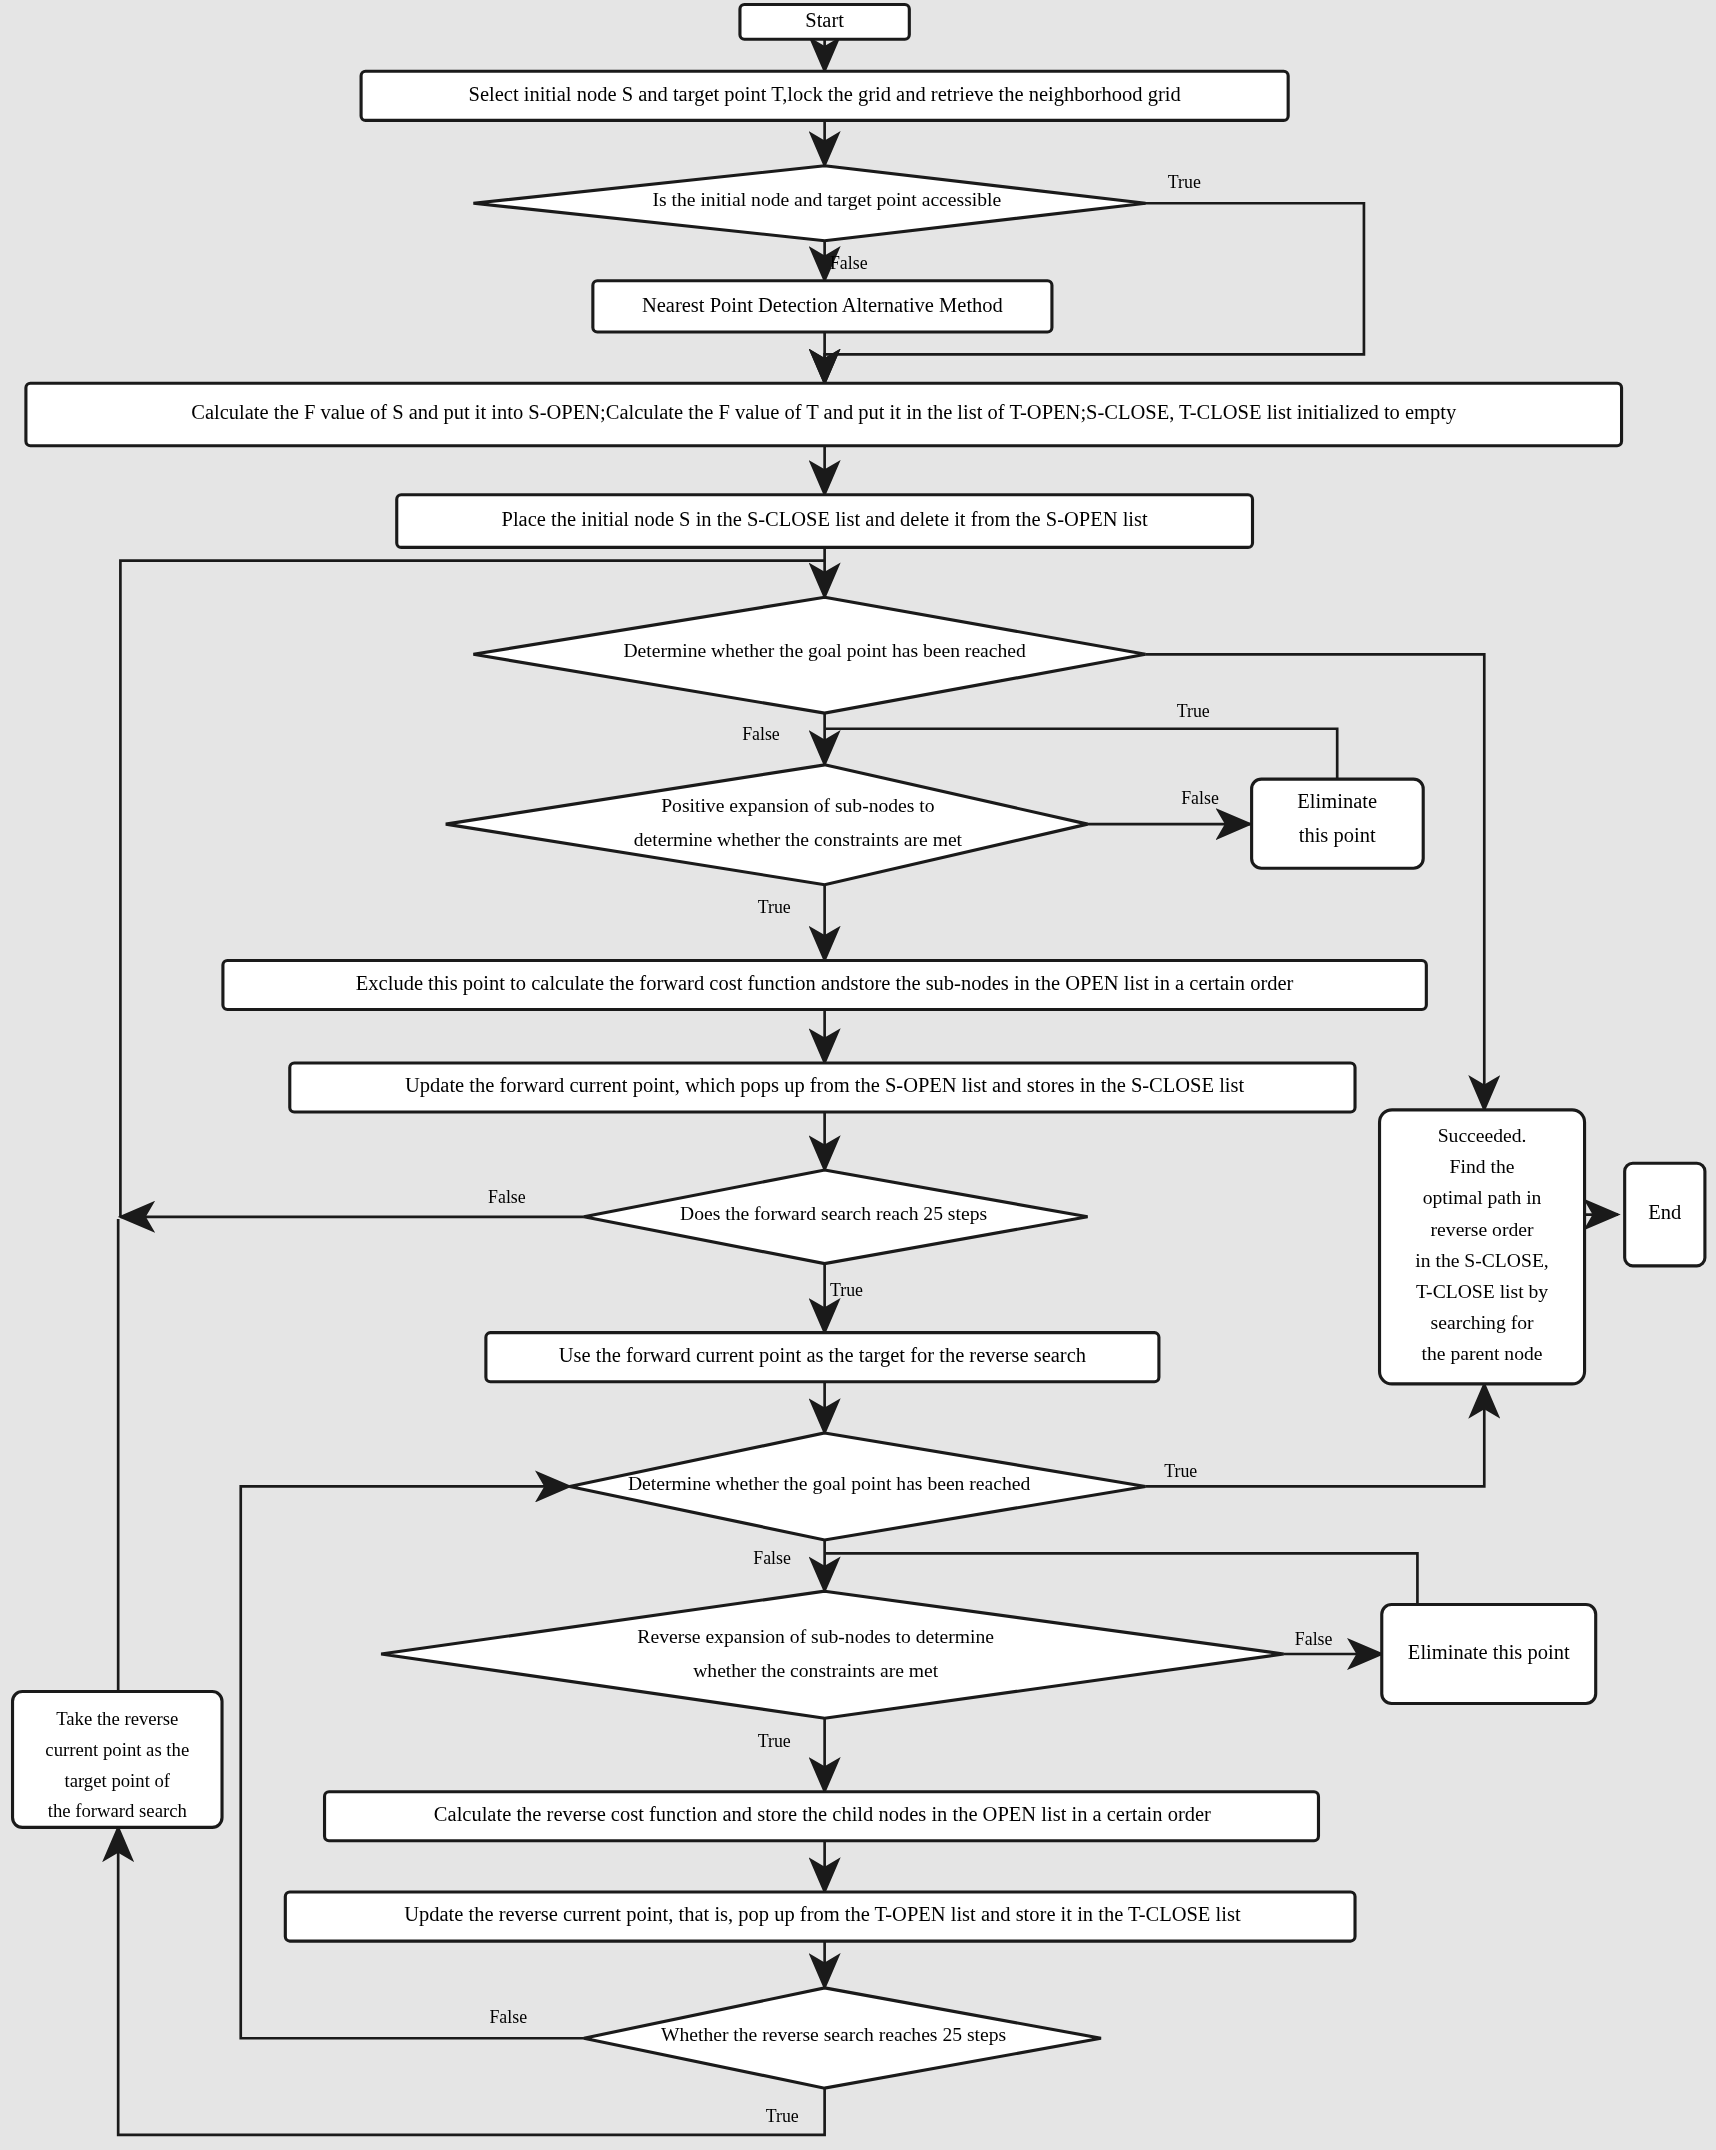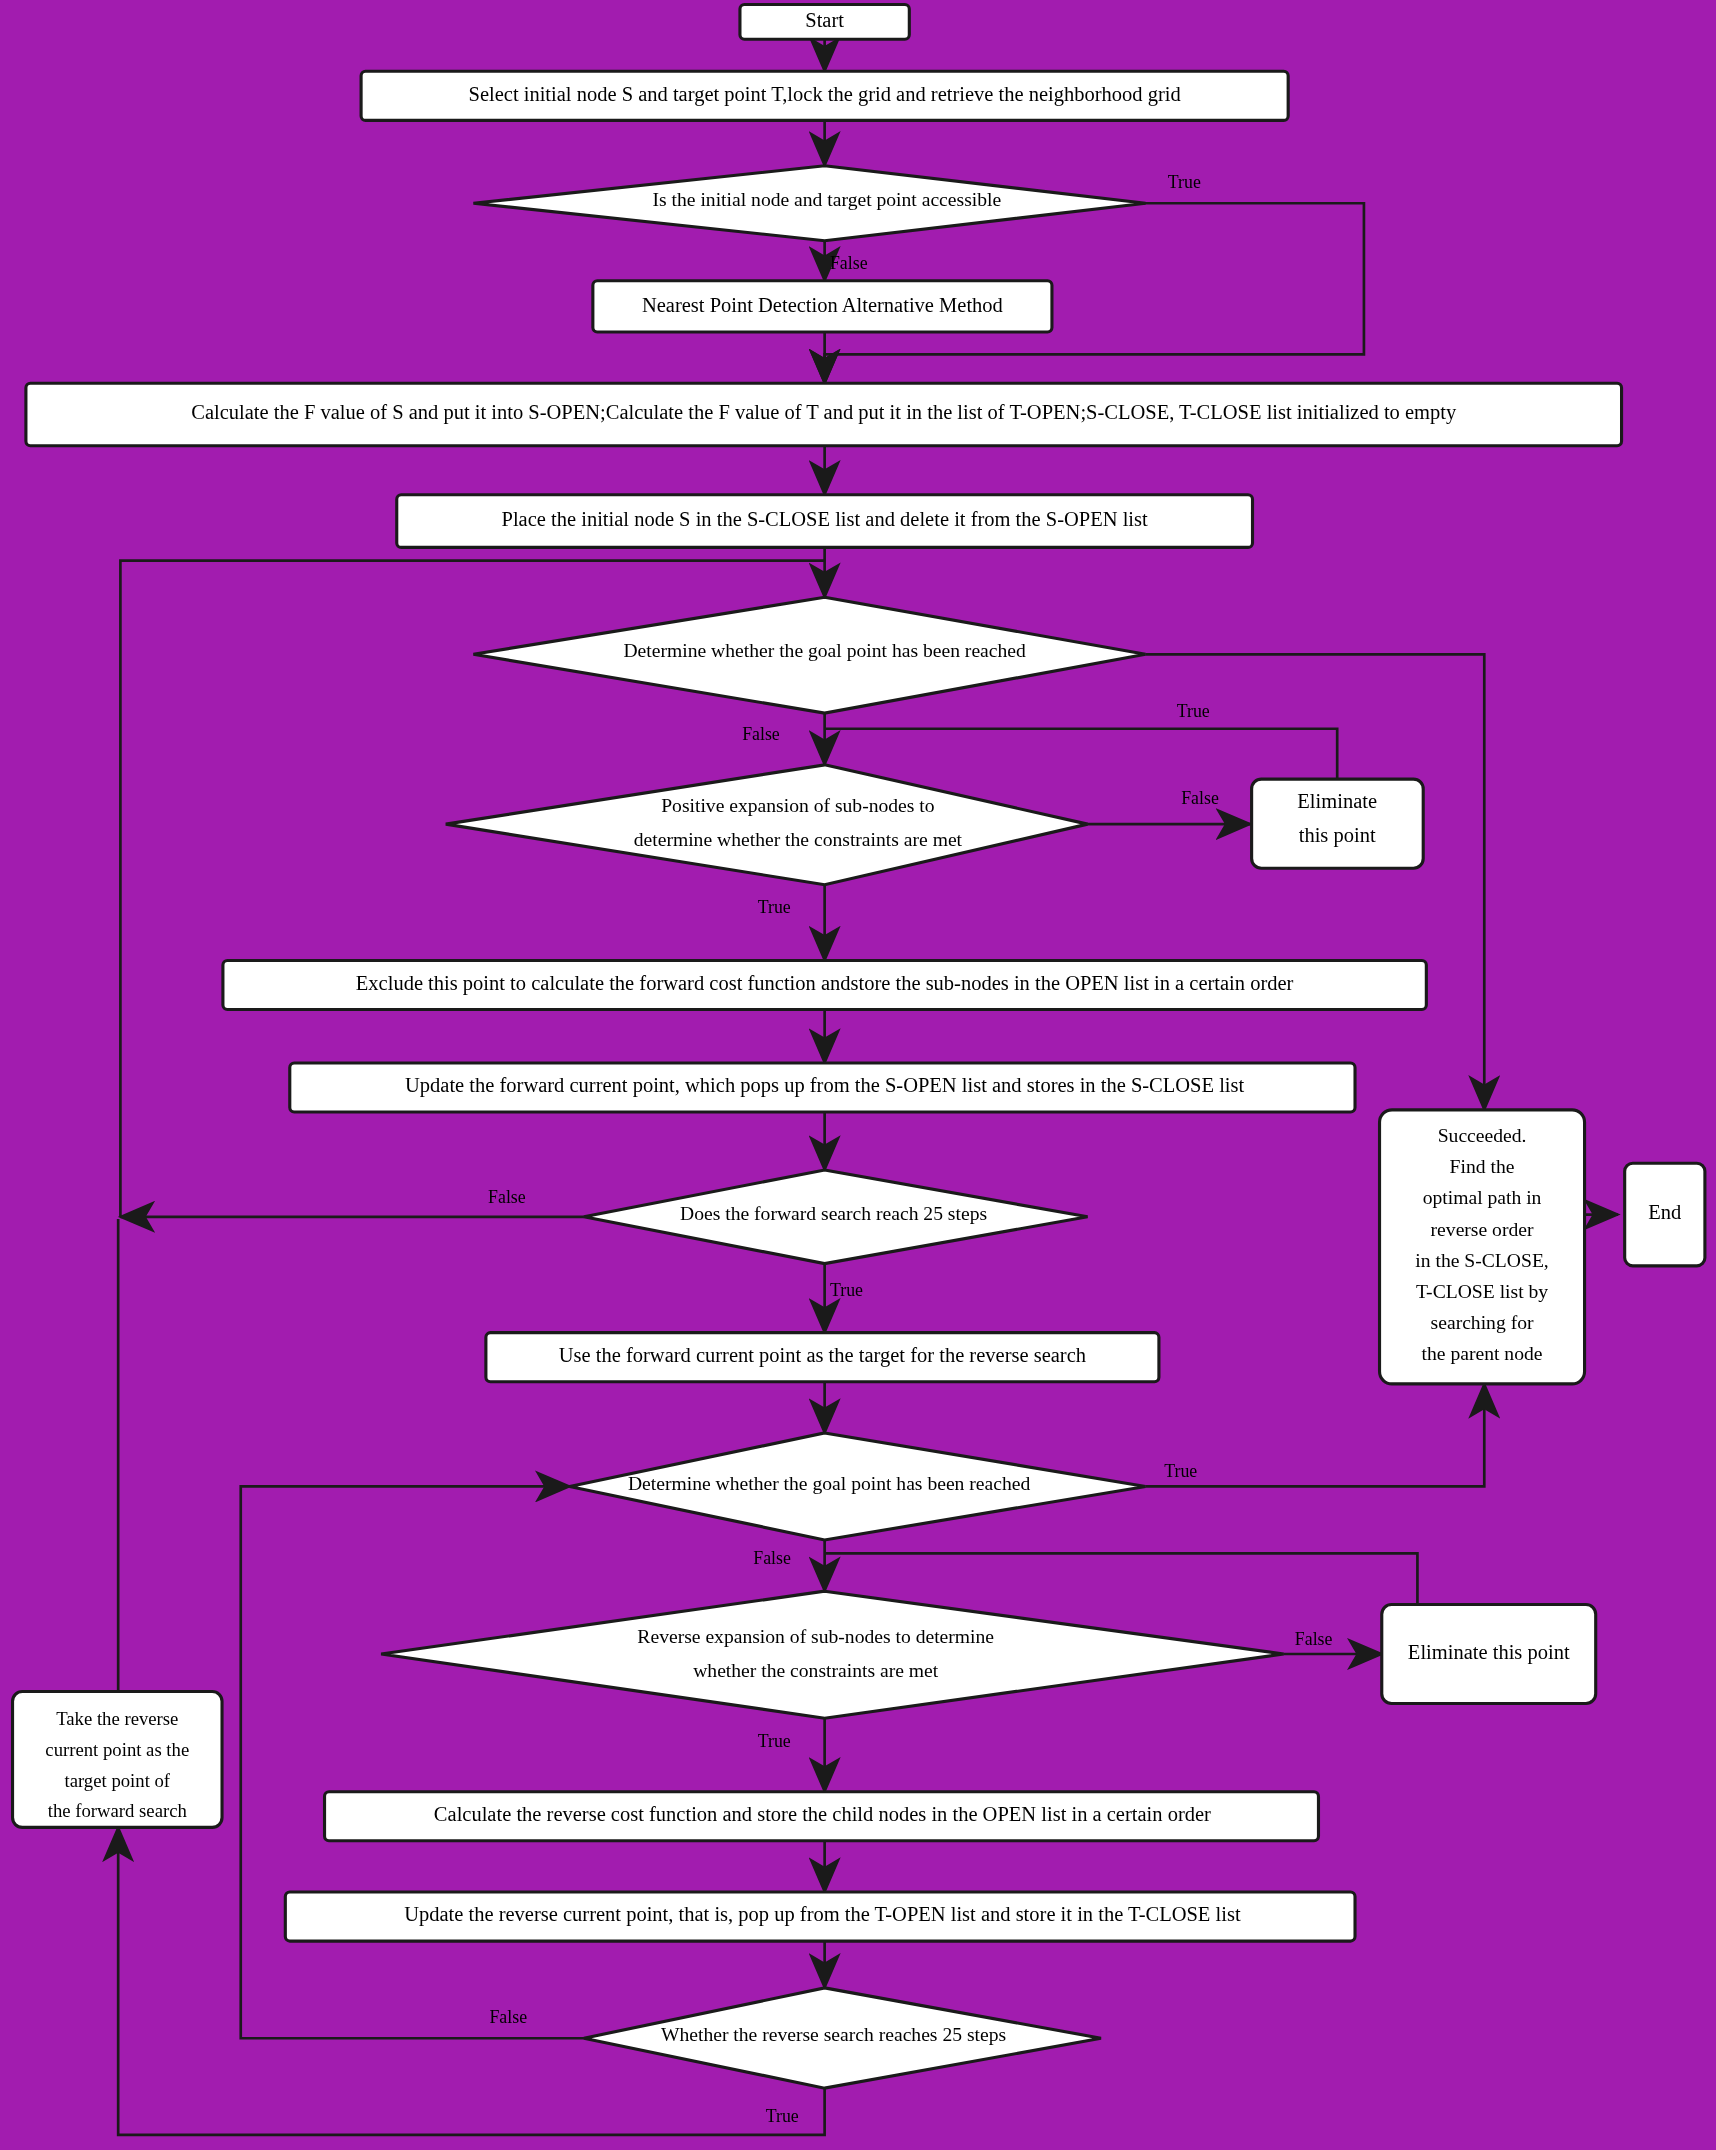--- a/index.html
+++ b/index.html
@@ -1,17 +1,17 @@
 <!DOCTYPE html>
 <html style="font-size:7.1px"><head>
 <meta charset="utf-8">
 <style>
   html,body{margin:0;padding:0;background:#ffffff;}
   body{font-family:"Liberation Serif", serif;}
-  #stage{position:relative;width:1717px;height:2151px;background:#a21caf;overflow:hidden;}
+  #stage{position:relative;width:1717px;height:2151px;background:#e5e5e5;overflow:hidden;}
   svg{position:absolute;left:0;top:0;width:1717px;height:2151px;}
   .nodeText{font-family:"Liberation Serif", serif;fill:#000;text-anchor:middle;dominant-baseline:middle;}
   .edgeLabel{font-family:"Liberation Serif", serif;fill:#000;font-size:40px;text-anchor:start;dominant-baseline:middle;}
   .shape{fill:#ffffff;stroke:#1a1a1a;}
   .roundShape{stroke-width:7;}
   .diamondShape{fill:#ffffff;stroke:#1a1a1a;stroke-width:7;stroke-linejoin:miter;}
   .link{fill:none;stroke:#1a1a1a;stroke-width:6;}
 </style>
 </head>
 <body>

